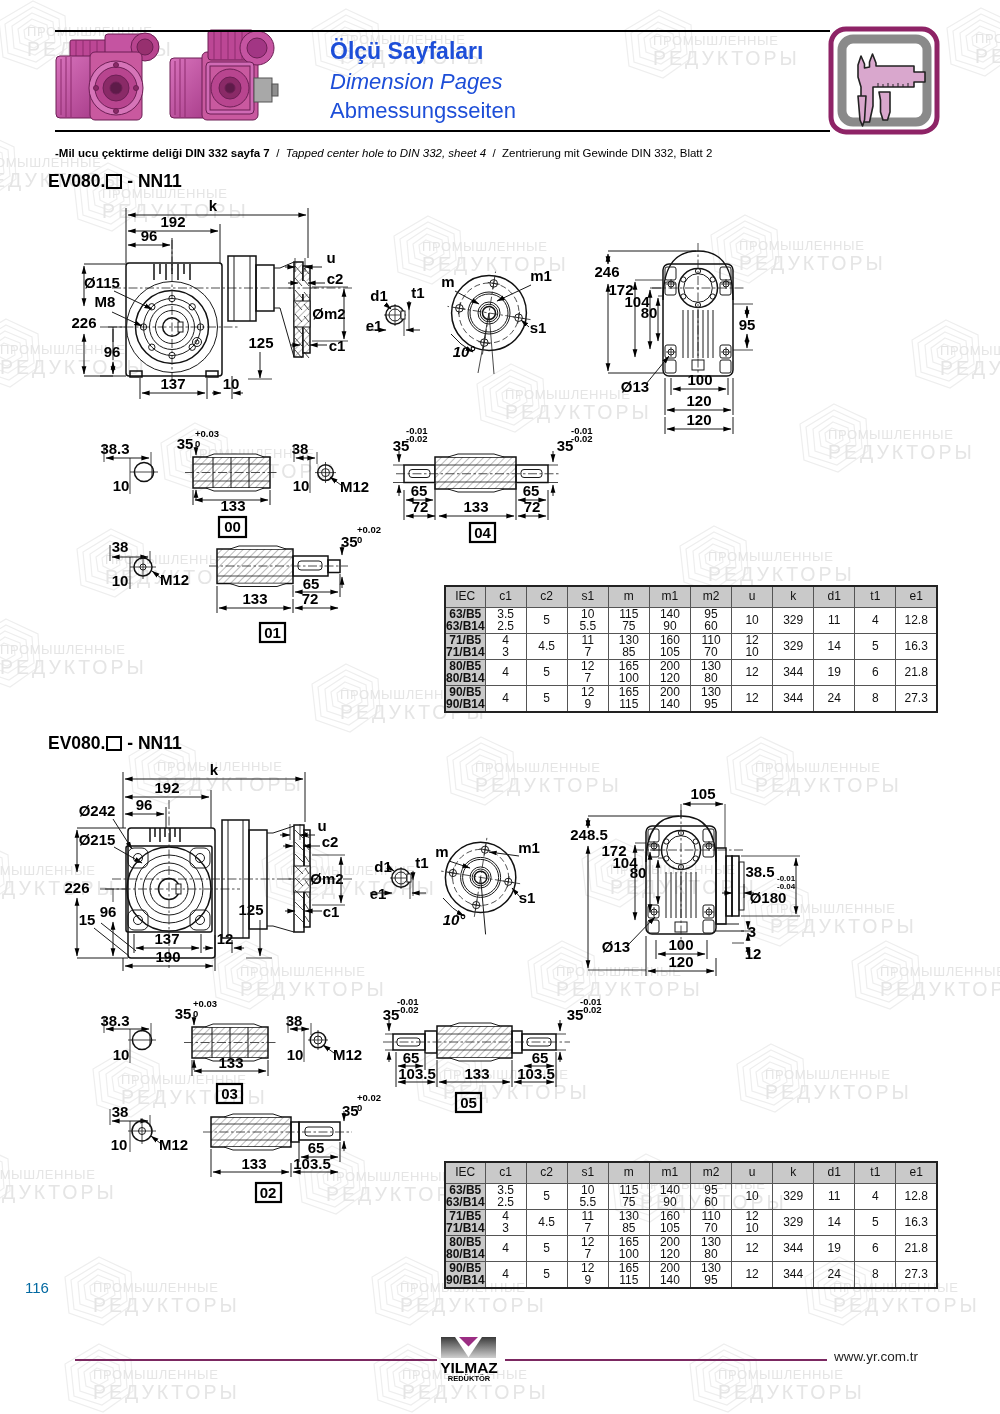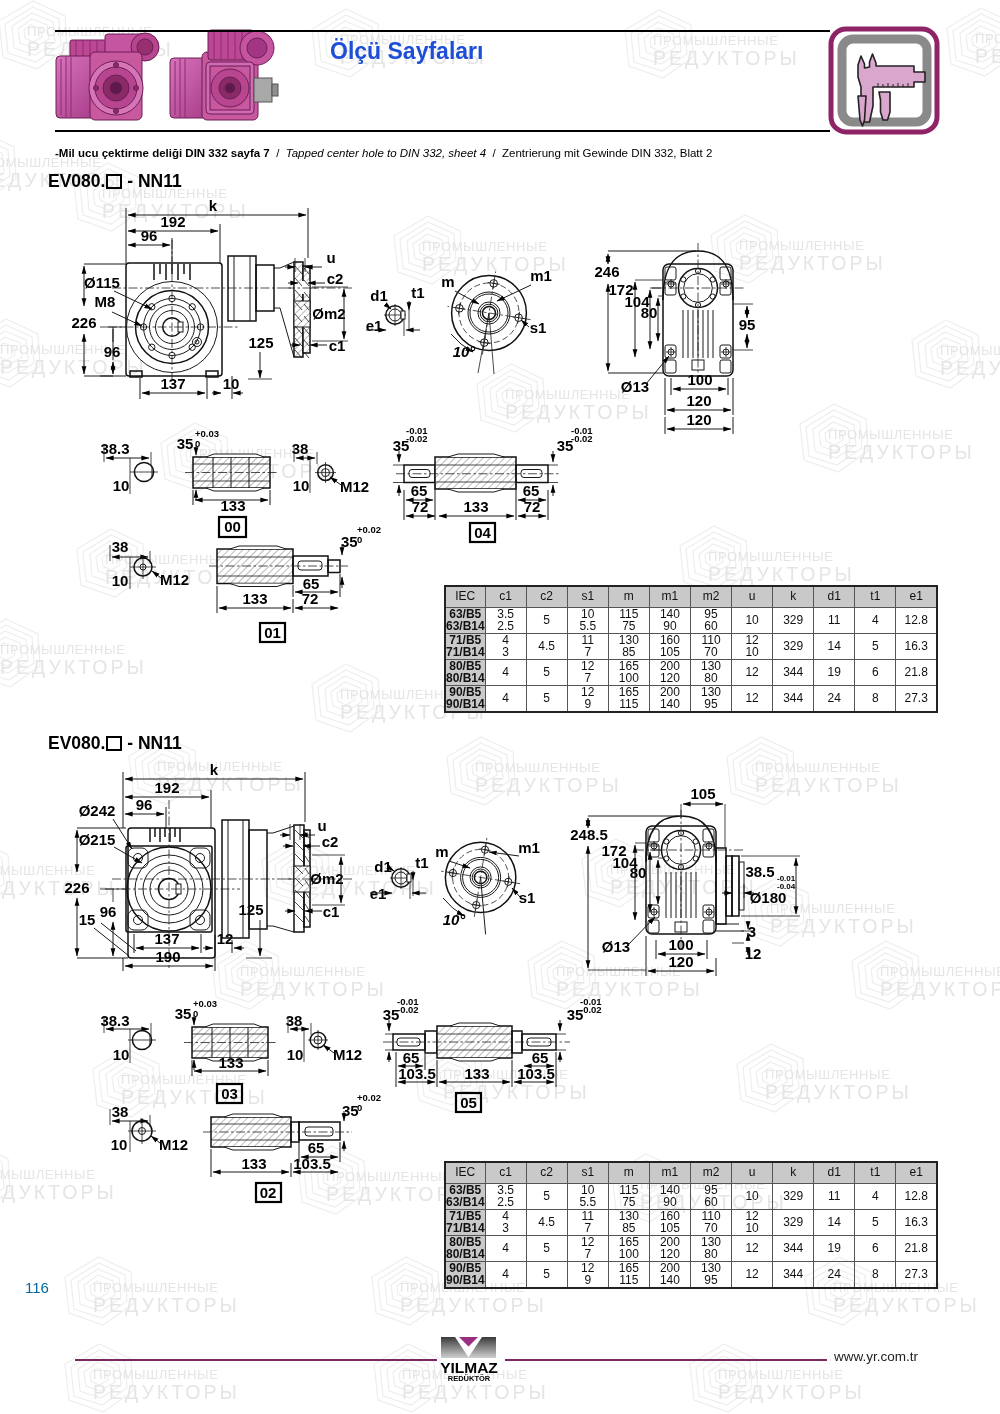--- a/index.html
+++ b/index.html
@@ -600,20 +600,22 @@
     </svg>
     <div class="tx">
       <div class="l1">ПРОМЫШЛЕННЫЕ</div>
       <div class="l2">РЕДУКТОРЫ</div>
     </div>
   </div>
 <div class="abs" style="left:55px;top:30px;width:775px;border-top:2px solid #000;z-index:3"></div>
 <div class="abs" style="left:55px;top:130px;width:775px;border-top:2px solid #000;z-index:3"></div>
 <div class="abs" style="left:330px;top:38px;width:300px;text-align:left;z-index:3;color:#1d4ed8">
 <div style="font-size:23px;font-weight:bold">Ölçü Sayfaları</div>
+<div style="font-size:22px;font-style:italic;margin-top:4px">Dimension Pages</div>
+<div style="font-size:22px;margin-top:3px">Abmessungsseiten</div>
 </div>
 <div class="abs" style="left:55px;top:147px;font-size:11.5px;z-index:3;color:#000"><b>-Mil ucu çektirme deliği DIN 332 sayfa 7</b>&nbsp;&nbsp;/&nbsp;&nbsp;<i>Tapped center hole to DIN 332, sheet 4</i>&nbsp;&nbsp;/&nbsp;&nbsp;Zentrierung mit Gewinde DIN 332, Blatt 2</div>
 <div class="hd1" style="left:48px;top:171px">EV080.<span class="bx"></span> - NN11</div>
 <div class="hd1" style="left:48px;top:733px">EV080.<span class="bx"></span> - NN11</div>
 <table class="tbl" style="top:585px">
     <colgroup>
       <col style="width:40px">
       <col style="width:41px">
       <col style="width:41px">
       <col style="width:41px">

